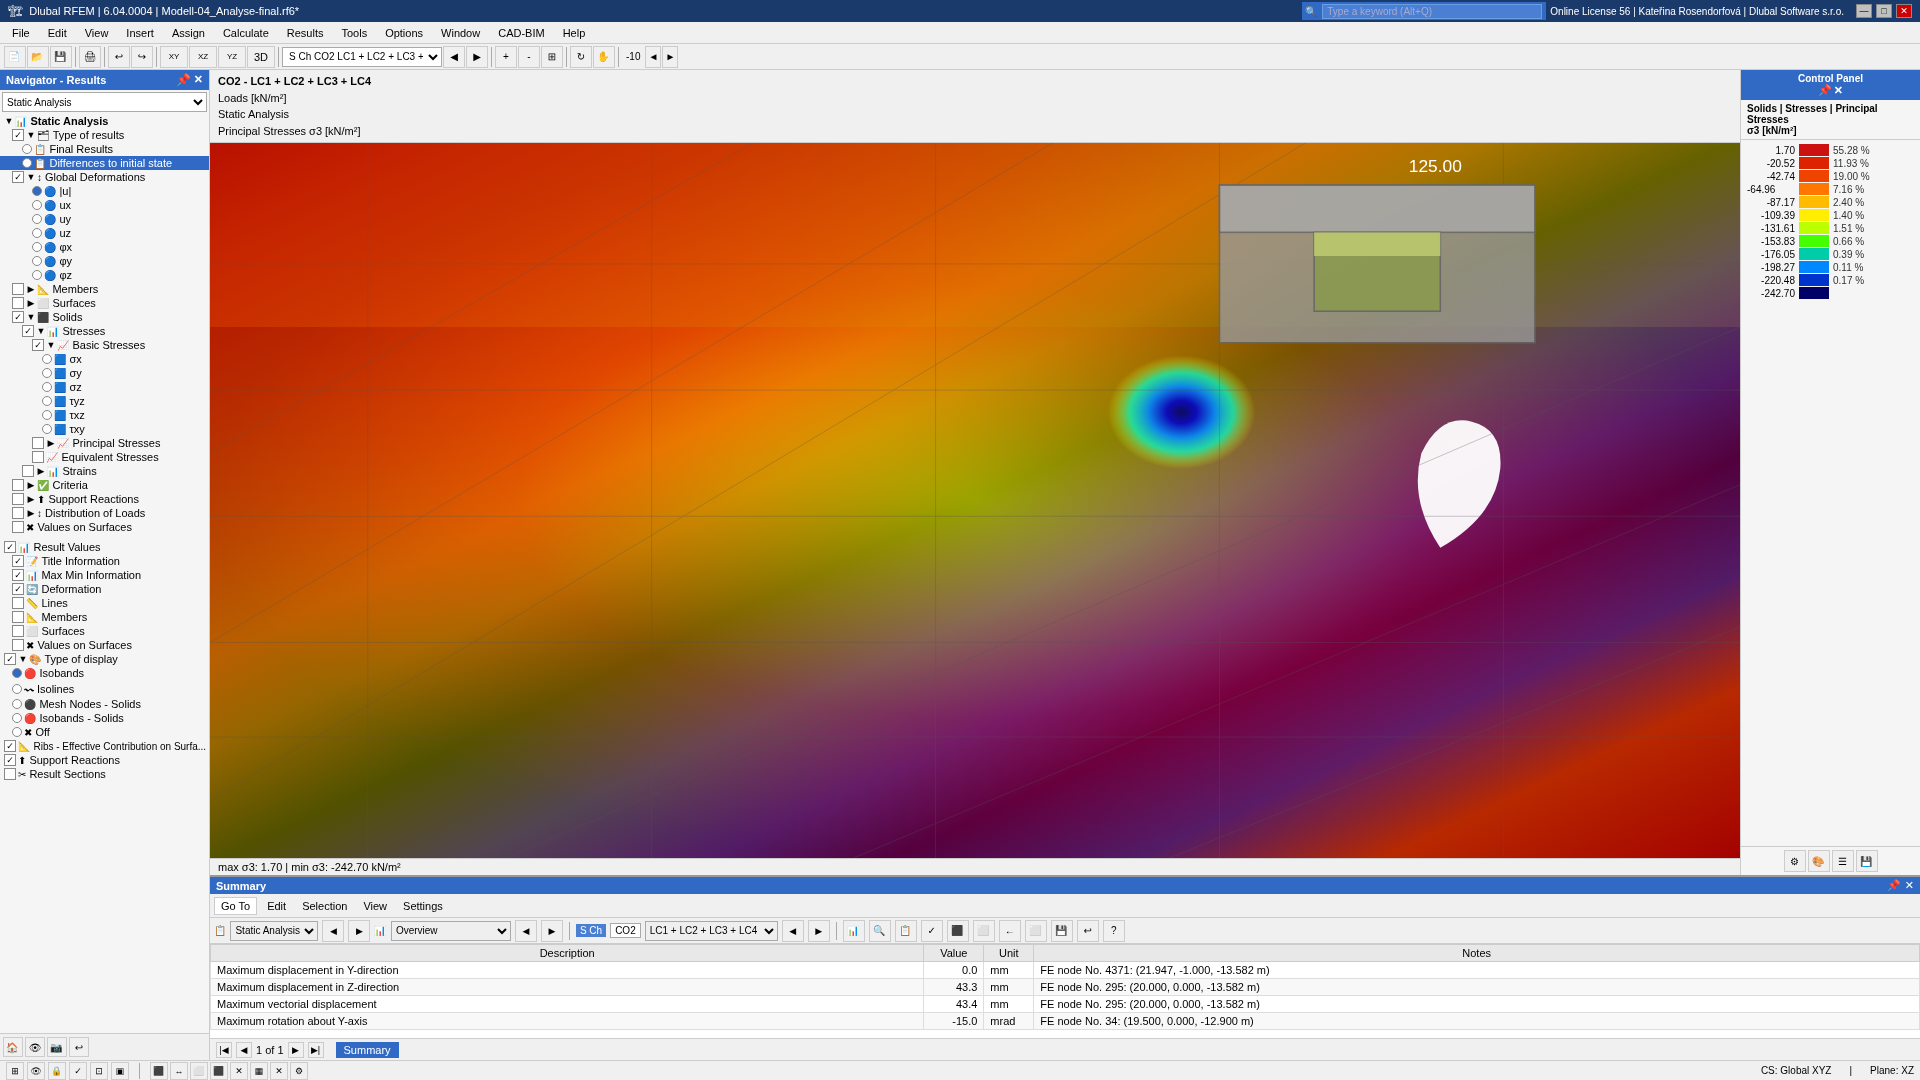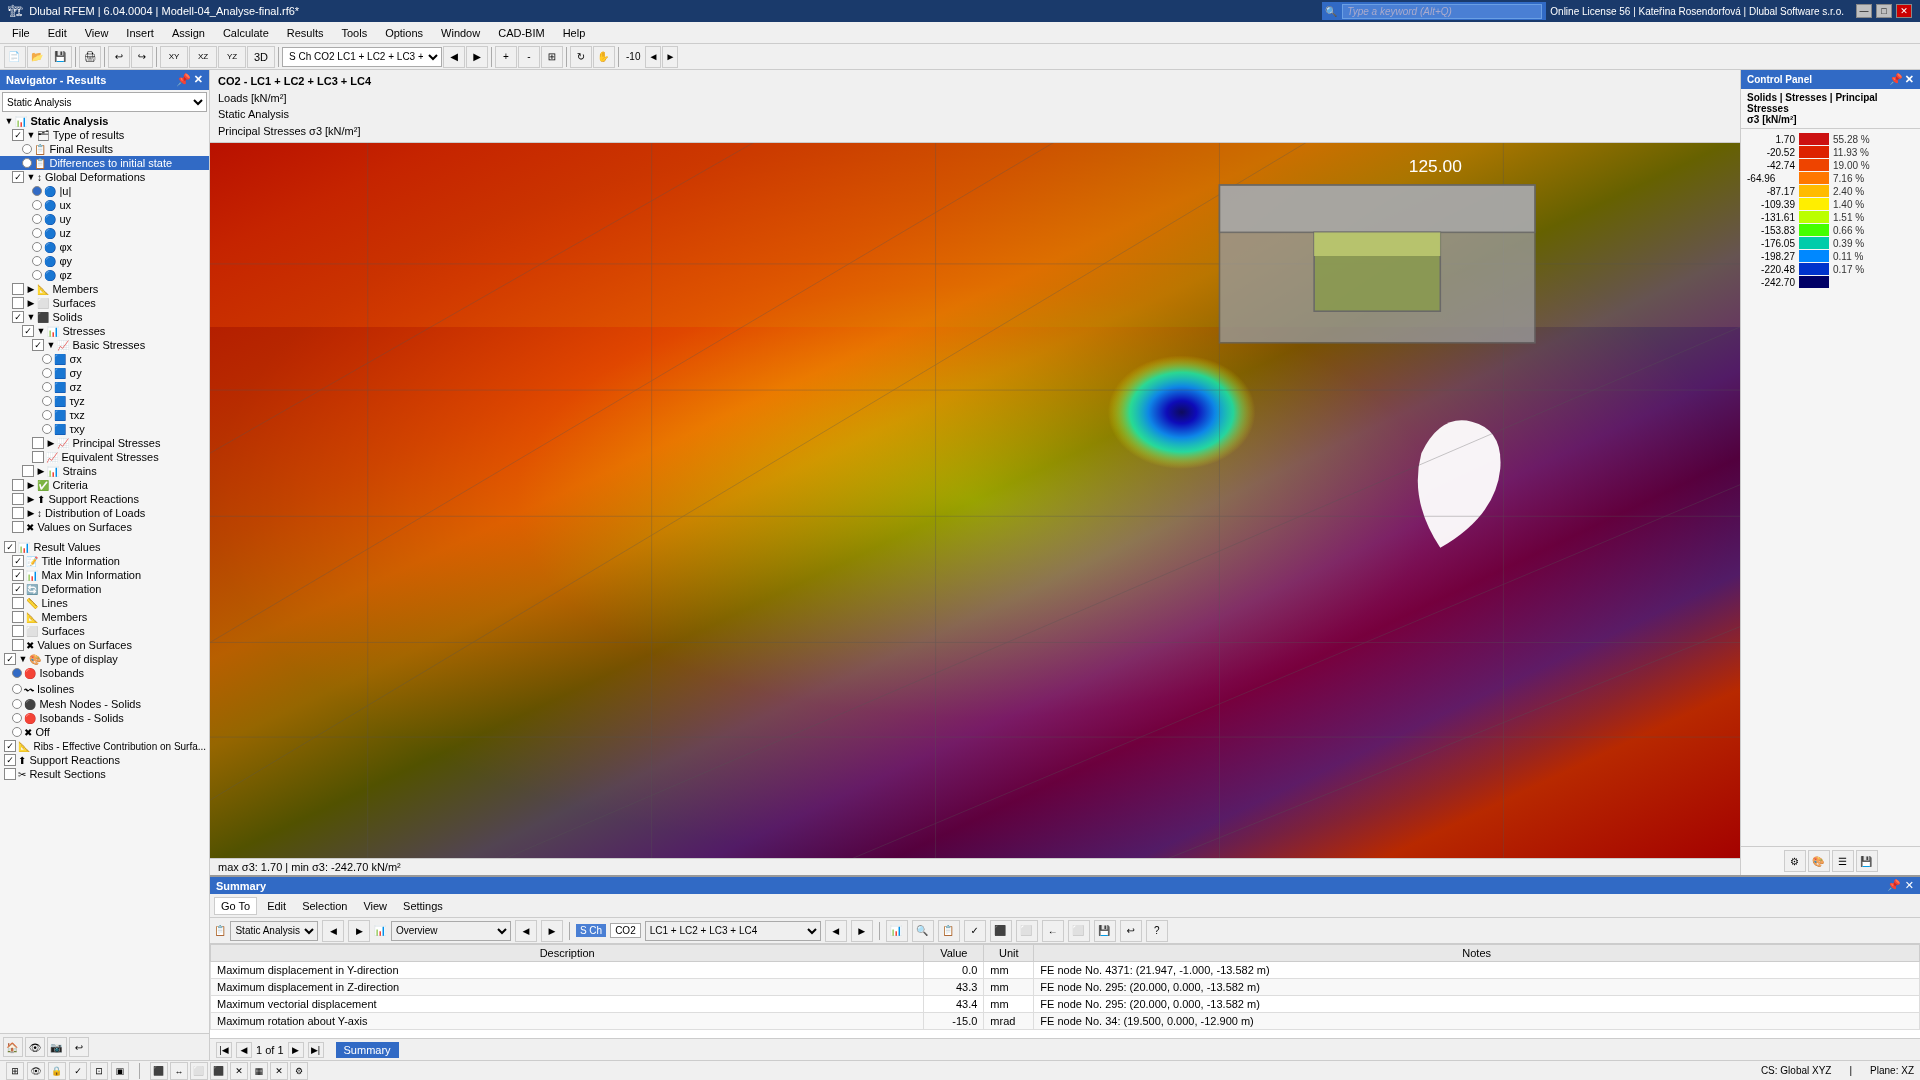--- a/index.html
+++ b/index.html
@@ -34,21 +34,21 @@
     .checkbox-icon { width: 12px; height: 12px; border: 1px solid #888; background: #fff; display: inline-flex; align-items: center; justify-content: center; margin-right: 2px; flex-shrink: 0; }
     .checkbox-icon.checked::after { content: '✓'; font-size: 9px; color: #000; }
     .radio-icon { width: 10px; height: 10px; border: 1px solid #888; border-radius: 50%; background: #fff; display: inline-flex; align-items: center; justify-content: center; margin-right: 2px; flex-shrink: 0; }
     .radio-icon.checked { background: #316ac5; }
     .expand-icon { width: 10px; height: 10px; display: inline-flex; align-items: center; justify-content: center; font-size: 9px; margin-right: 1px; flex-shrink: 0; }
     .nav-footer { display: flex; align-items: center; gap: 2px; padding: 3px; border-top: 1px solid #ccc; background: #f0f0f0; }
     .footer-btn { width: 20px; height: 20px; background: #f0f0f0; border: 1px solid #ccc; display: flex; align-items: center; justify-content: center; cursor: pointer; font-size: 10px; }
     
     
     .control-panel { width: 180px; background: #f5f5f5; border-left: 1px solid #ccc; display: flex; flex-direction: column; }
-    .cp-header { background: #316ac5; color: #fff; padding: 3px 6px; font-size: 11px; font-weight: bold; display: flex; align-items: center; justify-content: space-between; }
+    .cp-header { background: #316ac5; color: #fff; padding: 3px 6px; font-size: 11px; font-weight: bold; display: flex; align-items: center; justify-content: space-between; flex-direction: column; }
     .legend-container { flex: 1; padding: 4px 6px; overflow-y: auto; }
     .legend-item { display: flex; align-items: center; margin-bottom: 1px; }
     .legend-color { width: 30px; height: 12px; margin-right: 4px; flex-shrink: 0; }
     .legend-value { font-size: 10px; width: 48px; text-align: right; margin-right: 4px; }
     .legend-pct { font-size: 10px; color: #333; }
     .cp-btn { width: 22px; height: 22px; background: #f0f0f0; border: 1px solid #ccc; display: flex; align-items: center; justify-content: center; cursor: pointer; font-size: 10px; }
     .summary-table { width: 100%; border-collapse: collapse; font-size: 11px; }
     .summary-table th { background: #e8e8e8; border: 1px solid #ccc; padding: 2px 6px; text-align: center; font-weight: normal; }
     .summary-table td { border: 1px solid #ddd; padding: 2px 6px; }
     .summary-table tr:nth-child(even) { background: #f8f8f8; }
@@ -66,21 +66,21 @@
 <body>
 
 <div class="title-bar">
   <div class="title-bar-left">
     <span style="font-size:12px;">🏗</span>
     <span>Dlubal RFEM | 6.04.0004 | Modell-04_Analyse-final.rf6*</span>
   </div>
   <div style="display:flex;align-items:center;gap:4px;">
     <div class="search-area" style="height:18px;display:flex;align-items:center;padding:0 4px;gap:4px;">
       <span style="color:#aac;font-size:10px;">🔍</span>
-      <input class="search-input" style="width: 200px; background: rgb(74, 127, 212); border: 1px solid rgb(106, 159, 228); color: rgb(255, 255, 255); font-size: 10px; padding: 1px 4px; font-style: italic;" placeholder="Type a keyword (Alt+Q)">
+      <input class="search-input" style="width: 220px; background: rgb(74, 127, 212); border: 1px solid rgb(106, 159, 228); color: rgb(255, 255, 255); font-size: 10px; padding: 1px 4px;" placeholder="Type a keyword (Alt+Q)">
     </div>
     <span style="font-size:10px;margin-right:8px;">Online License 56 | Kateřina Rosendorfová | Dlubal Software s.r.o.</span>
     <div class="title-btn">—</div>
     <div class="title-btn">□</div>
     <div class="title-btn" style="background:#cc0000;color:#fff;">✕</div>
   </div>
 </div>
 
 <div class="menu-bar">
   <span class="menu-item">File</span>
@@ -625,21 +625,21 @@
           <div class="toolbar-btn" style="font-size:9px;">▶</div>
           <span style="font-size:10px;">📊</span>
           <select style="height:20px;font-size:10px;border:1px solid #aaa;width:120px;">
             <option>Overview</option>
           </select>
           <div class="toolbar-btn" style="font-size:9px;">◀</div>
           <div class="toolbar-btn" style="font-size:9px;">▶</div>
           <div style="width:1px;height:18px;background:#aaa;margin:0 2px;"></div>
           <span style="font-size:10px;background:#4a7fd4;color:#fff;padding:1px 4px;">S Ch</span>
           <span style="font-size:10px;padding:1px 4px;border:1px solid #aaa;background:#fff;">CO2</span>
-          <select style="height:20px;font-size:10px;border:1px solid #aaa;width:176px;">
+          <select style="height:20px;font-size:10px;border:1px solid #aaa;width:133px;">
             <option>LC1 + LC2 + LC3 + LC4</option>
           </select>
           <div class="toolbar-btn" style="font-size:9px;">◀</div>
           <div class="toolbar-btn" style="font-size:9px;">▶</div>
           <div style="width:1px;height:18px;background:#aaa;margin:0 2px;"></div>
           <div class="toolbar-btn">📊</div>
           <div class="toolbar-btn">🔍</div>
           <div class="toolbar-btn">📋</div>
           <div class="toolbar-btn">✓</div>
           <div class="toolbar-btn">⬛</div>

